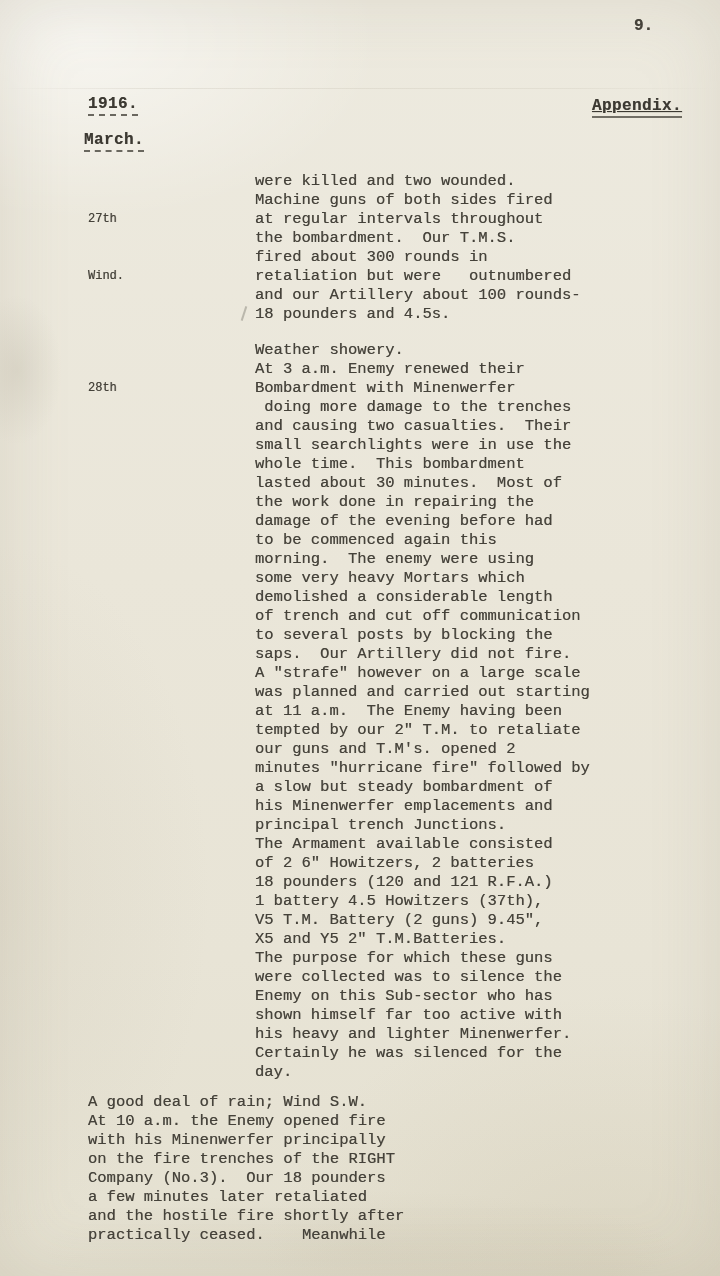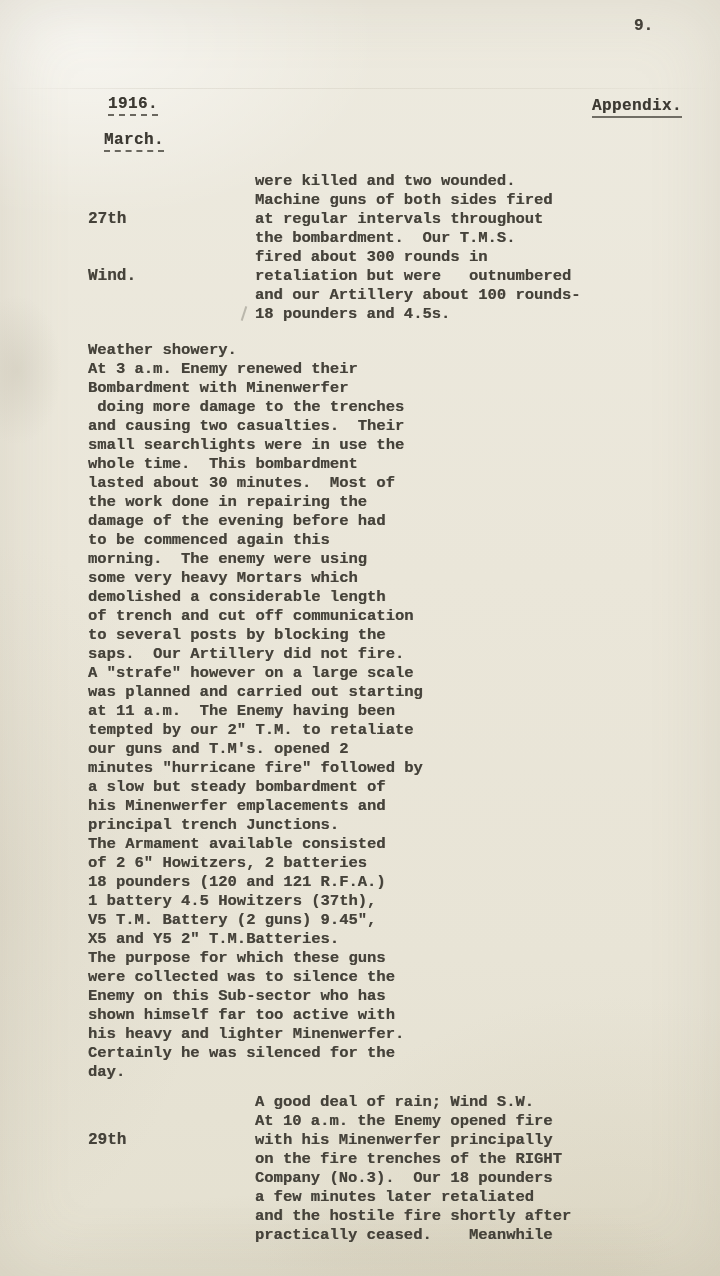--- a/index.html
+++ b/index.html
@@ -21,33 +21,33 @@
     text-shadow:0.3px 0.3px 0 rgba(62,58,50,0.45), -0.2px 0 0 rgba(62,58,50,0.2);
     white-space:pre;
   }
   .hdr{
     position:absolute;
     font-size:16px;
     font-weight:700;
     letter-spacing:0.4px;
     color:#3c3932;
   }
-  .u-dash{border-bottom:2px dashed rgba(60,57,50,0.75);padding-bottom:1px;margin-left:20px;}
-  .u-solid{border-bottom:2px solid rgba(60,57,50,0.7);padding-bottom:1px;}
+  .u-dash{border-bottom:2px dashed rgba(60,57,50,0.75);padding-bottom:1px;}
+  .u-solid{border-bottom:2px solid rgba(60,57,50,0.7);padding-bottom:1px;text-decoration:underline;}
   .page-number{position:absolute;left:634px;top:17px;font-size:16px;font-weight:700;}
   .year{left:88px;top:95px;}
   .appendix{left:592px;top:97px;}
   .month{left:84px;top:131px;}
   .entries{position:absolute;left:0;top:172px;width:720px;}
   .entry{display:flex;align-items:flex-start;padding-left:88px;}
   .entry:nth-child(2){margin-top:17px;}
   .entry:nth-child(3){margin-top:11px;}
-  .entry-date{width:167px;flex:none;font-size:16px;line-height:19px;}
+  .entry-date{width:167px;flex:none;font-size:12px;line-height:19px;}
   .entry-body{flex:1;font-size:15.5px;line-height:19px;}
-  .line{white-space:pre;font-weight:bold;}
+  .line{white-space:pre;}
   .crease{
     position:absolute;left:0;top:88px;width:720px;height:1px;
     background:linear-gradient(90deg, rgba(140,130,108,0) 0%, rgba(140,130,108,0.14) 20%, rgba(140,130,108,0.1) 80%, rgba(140,130,108,0) 100%);
   }
   .stain-left{
     position:absolute;left:-28px;top:295px;width:90px;height:150px;
     background:radial-gradient(closest-side, rgba(148,140,120,0.16), rgba(148,140,120,0));
   }
   .stain-bottom{
     position:absolute;left:40px;top:1190px;width:640px;height:120px;
@@ -78,25 +78,25 @@
   <div class="entries">
     <div class="entry">
       <div class="entry-date ink">
         <div class="line">27th</div>
         <div class="line">Wind.</div>
       </div>
       <div class="entry-body ink"><div class="line">were killed and two wounded.</div><div class="line">Machine guns of both sides fired</div><div class="line">at regular intervals throughout</div><div class="line">the bombardment.  Our T.M.S.</div><div class="line">fired about 300 rounds in</div><div class="line">retaliation but were   outnumbered</div><div class="line">and our Artillery about 100 rounds-</div><div class="line">18 pounders and 4.5s.</div></div>
     </div>
 
     <div class="entry">
+      <div class="entry-date ink">
+        <div class="line">28th</div>
+        
+      </div>
       <div class="entry-body ink"><div class="line">Weather showery.</div><div class="line">At 3 a.m. Enemy renewed their</div><div class="line">Bombardment with Minenwerfer</div><div class="line"> doing more damage to the trenches</div><div class="line">and causing two casualties.  Their</div><div class="line">small searchlights were in use the</div><div class="line">whole time.  This bombardment</div><div class="line">lasted about 30 minutes.  Most of</div><div class="line">the work done in repairing the</div><div class="line">damage of the evening before had</div><div class="line">to be commenced again this</div><div class="line">morning.  The enemy were using</div><div class="line">some very heavy Mortars which</div><div class="line">demolished a considerable length</div><div class="line">of trench and cut off communication</div><div class="line">to several posts by blocking the</div><div class="line">saps.  Our Artillery did not fire.</div><div class="line">A "strafe" however on a large scale</div><div class="line">was planned and carried out starting</div><div class="line">at 11 a.m.  The Enemy having been</div><div class="line">tempted by our 2" T.M. to retaliate</div><div class="line">our guns and T.M's. opened 2</div><div class="line">minutes "hurricane fire" followed by</div><div class="line">a slow but steady bombardment of</div><div class="line">his Minenwerfer emplacements and</div><div class="line">principal trench Junctions.</div><div class="line">The Armament available consisted</div><div class="line">of 2 6" Howitzers, 2 batteries</div><div class="line">18 pounders (120 and 121 R.F.A.)</div><div class="line">1 battery 4.5 Howitzers (37th),</div><div class="line">V5 T.M. Battery (2 guns) 9.45",</div><div class="line">X5 and Y5 2" T.M.Batteries.</div><div class="line">The purpose for which these guns</div><div class="line">were collected was to silence the</div><div class="line">Enemy on this Sub-sector who has</div><div class="line">shown himself far too active with</div><div class="line">his heavy and lighter Minenwerfer.</div><div class="line">Certainly he was silenced for the</div><div class="line">day.</div></div>
     </div>
 
     <div class="entry">
-      <div class="entry-date ink">
-        <div class="line">29th</div>
-        
-      </div>
       <div class="entry-body ink"><div class="line">A good deal of rain; Wind S.W.</div><div class="line">At 10 a.m. the Enemy opened fire</div><div class="line">with his Minenwerfer principally</div><div class="line">on the fire trenches of the RIGHT</div><div class="line">Company (No.3).  Our 18 pounders</div><div class="line">a few minutes later retaliated</div><div class="line">and the hostile fire shortly after</div><div class="line">practically ceased.    Meanwhile</div></div>
     </div>
   </div>
 
 </div>
 
 </body></html>

